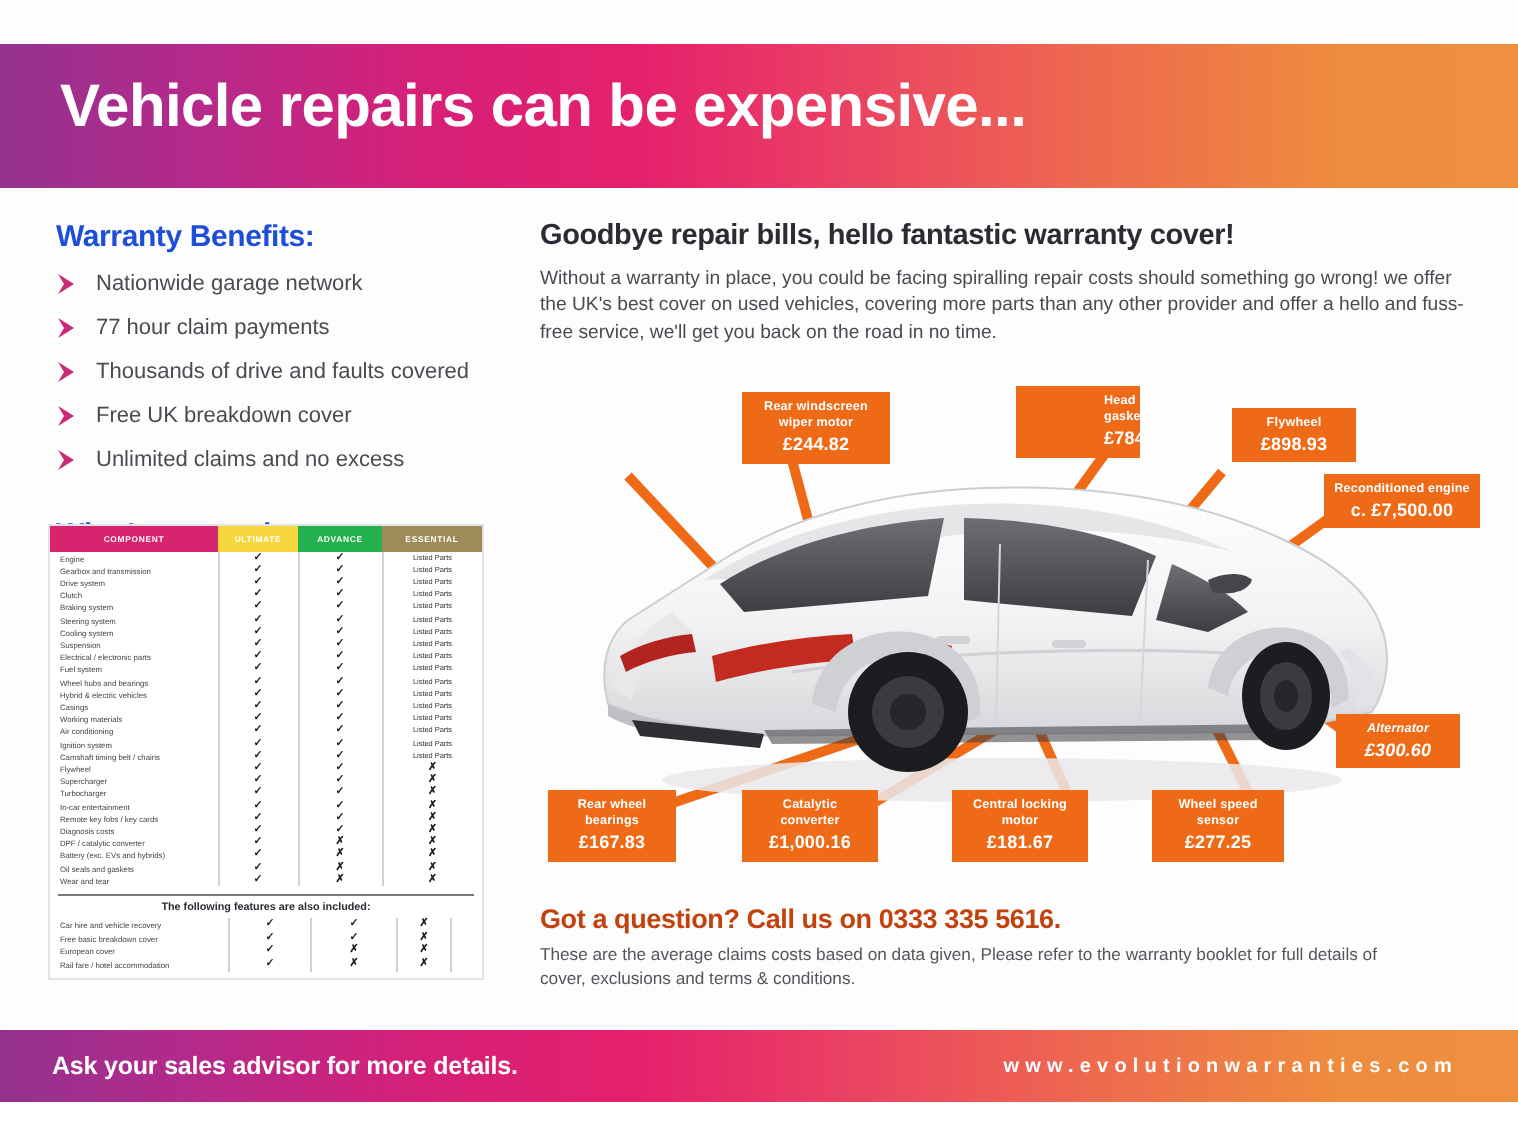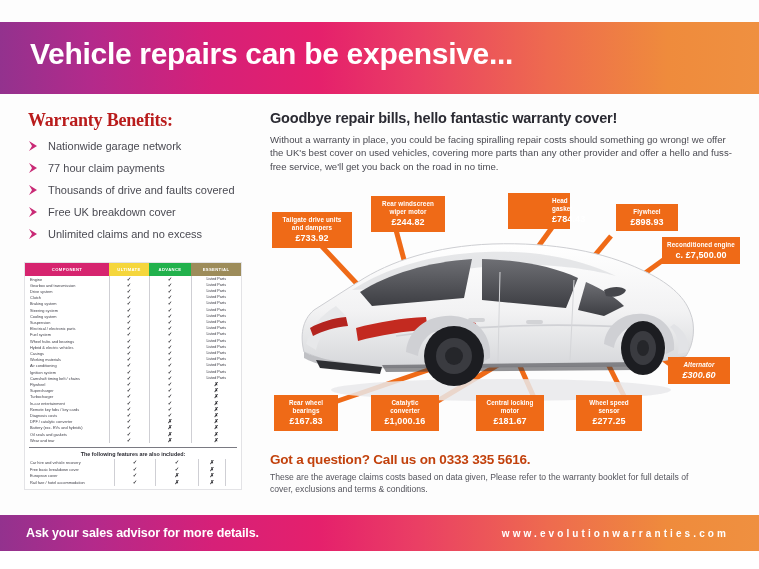--- a/index.html
+++ b/index.html
@@ -18,21 +18,21 @@
     position:absolute;left:0;top:22px;width:759px;height:72px;
     background:linear-gradient(90deg,#93328e 0%,#b32a8b 12%,#d62078 28%,#e5206c 42%,#ea3f64 55%,#ee6a4f 72%,#ef8b3c 88%,#ef9040 100%);
   }
   .banner h1{
     margin:0;position:absolute;left:30px;top:15px;
     color:#ffffff;font-size:30px;font-weight:600;letter-spacing:-0.3px;
   }
 
   
   .left{position:absolute;left:28px;top:110px;width:235px;}
-  .h2{font-size:18px;font-weight:bold;color:#b91c1c;margin:0 0 9px 0;letter-spacing:-0.2px;font-family:Liberation Serif, serif;}
+  .h2{font-size:15px;font-weight:bold;color:#1d4ed8;margin:0 0 9px 0;letter-spacing:-0.2px;}
   .benefits{list-style:none;margin:0;padding:0;}
   .benefits li{
     position:relative;padding-left:20px;margin-bottom:9px;
     font-size:11px;color:#4a4a52;line-height:13px;
   }
   .arrow{
     position:absolute;left:0;top:0px;width:13px;height:12px;
     display:inline-block;
   }
   .covered-title{margin-top:22px;}
@@ -428,24 +428,20 @@
       <circle cx="168" cy="124" r="9" fill="#25262a"></circle>
 
       <path d="M318,112 C320,92 338,80 358,82 C378,84 390,100 388,118 L380,122 C380,106 372,94 357,93 C342,92 330,102 328,116 Z" fill="#cfd0d4"></path>
       <ellipse cx="357" cy="116" rx="22" ry="27" fill="#1c1d21"></ellipse>
       <ellipse cx="357" cy="116" rx="13" ry="17" fill="#3a3b40"></ellipse>
       <ellipse cx="357" cy="116" rx="6" ry="8" fill="#25262a"></ellipse>
 
       <path d="M388,92 C398,98 404,108 402,120 L392,122 C394,110 390,100 384,95 Z" fill="#e2e3e6"></path>
     </svg>
 
-    <div class="callout" style="left:6px;top:22px;width:80px;">
-      <span class="cname">Tailgate drive units and dampers</span>
-      <span class="cprice">£733.92</span>
-    </div>
     <div class="callout" style="left:105px;top:6px;width:74px;">
       <span class="cname">Rear windscreen wiper motor</span>
       <span class="cprice">£244.82</span>
     </div>
     <div class="callout" style="left:242px;top:3px;width:62px;padding-left:44px;">
       <span class="cname">Head gasket</span>
       <span class="cprice">£784.43</span>
     </div>
     <div class="callout" style="left:350px;top:14px;width:62px;">
       <span class="cname">Flywheel</span>

